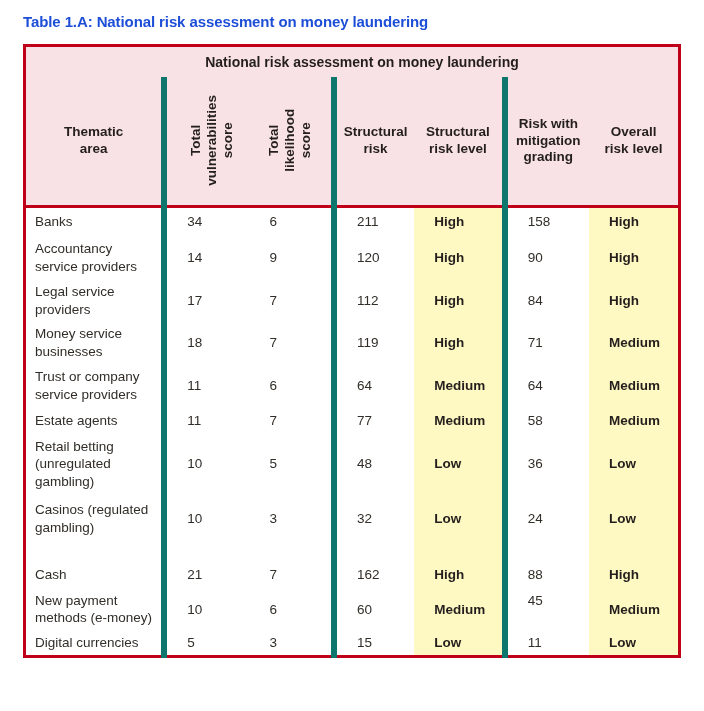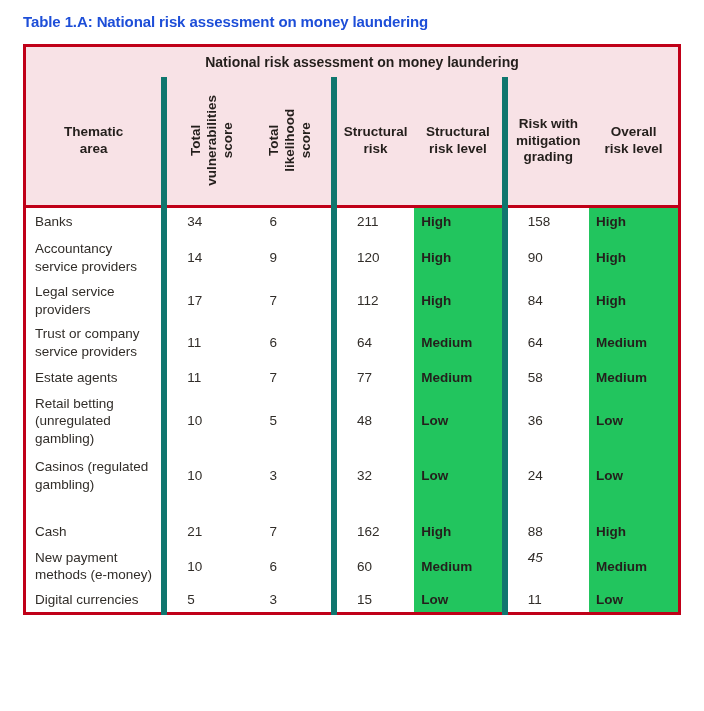--- a/index.html
+++ b/index.html
@@ -31,22 +31,22 @@
   }
   .sep { border-right:6px solid #0f766e; }
   .pre { white-space:pre-line; }
   .rot {
     display:inline-block; transform:rotate(-90deg);
     white-space:pre-line; line-height:1.2; text-align:center;
   }
   td { vertical-align:middle; line-height:1.32; }
   td.area  { padding:3px 6px 3px 9px; }
   td.num   { padding-left:20px; }
-  td.level { background:#22c55e; font-weight:bold; color:#241f1c; padding-left:7px; }
-  td.vtop  { vertical-align:top; padding-top:4px;font-style:italic; }
+  td.level { background:#fef9c3; font-weight:bold; color:#241f1c; padding-left:20px; }
+  td.vtop  { vertical-align:top; padding-top:4px; }
   tr.spacer-row td { height:17px; }
 </style>
 </head>
 <body>
 
 <div class="page-title">Table 1.A: National risk assessment on money laundering</div>
 
 <table class="risk-table">
   <colgroup>
     <col style="width:139px">
@@ -106,20 +106,29 @@
   <tr style="height:42px">
     <td class="area sep">Legal service providers</td>
     <td class="num">17</td>
     <td class="num sep">7</td>
     <td class="num">112</td>
     <td class="level sep">High</td>
     <td class="num">84</td>
     <td class="level">High</td>
   </tr>
 
+  <tr style="height:43px">
+    <td class="area sep">Money service businesses</td>
+    <td class="num">18</td>
+    <td class="num sep">7</td>
+    <td class="num">119</td>
+    <td class="level sep">High</td>
+    <td class="num">71</td>
+    <td class="level">Medium</td>
+  </tr>
 
   <tr style="height:43px">
     <td class="area sep">Trust or company service providers</td>
     <td class="num">11</td>
     <td class="num sep">6</td>
     <td class="num">64</td>
     <td class="level sep">Medium</td>
     <td class="num">64</td>
     <td class="level">Medium</td>
   </tr>

